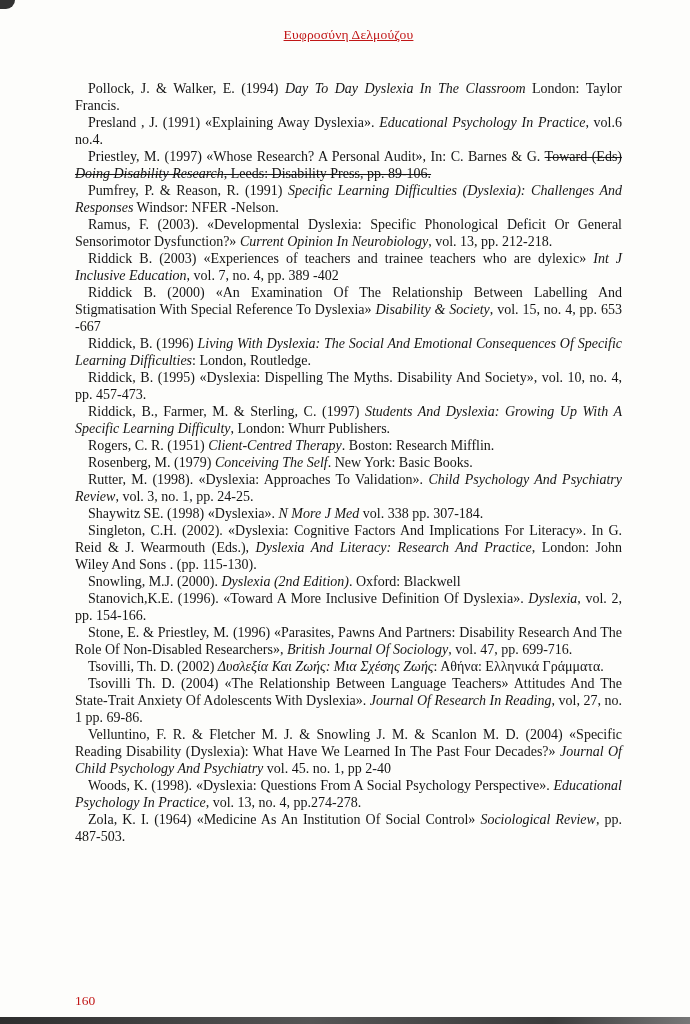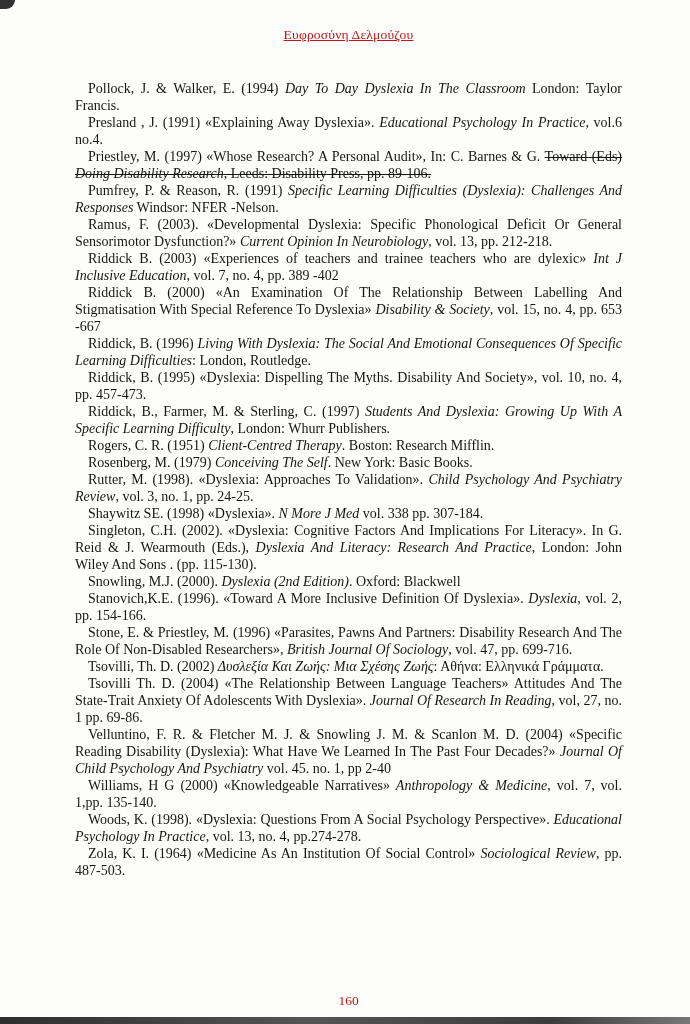--- a/index.html
+++ b/index.html
@@ -47,21 +47,21 @@
     line-height: 17px;
     text-align: justify;
   }
   .ref { margin: 0; text-indent: 13px; }
   .it { font-style: italic; }
   .strike { text-decoration: line-through; text-decoration-thickness: 1px; }
   .footer {
     position: absolute;
     bottom: 15px; left: 75px;
     width: 547px;
-    text-align: center;
+    text-align: left;
   }
   .page-num {
     color: #c11616;
     font-size: 13.5px;
   }
 </style>
 </head>
 <body>
 
 <div class="page">
@@ -86,21 +86,20 @@
       <p class="ref"><span>Rosenberg, M. (1979) </span><span class="it">Conceiving The Self</span><span>. New York: Basic Books.</span></p>
       <p class="ref"><span>Rutter, M. (1998). «Dyslexia: Approaches To Validation». </span><span class="it">Child Psychology And Psychiatry Review</span><span>, vol. 3, no. 1, pp. 24-25.</span></p>
       <p class="ref"><span>Shaywitz SE. (1998) «Dyslexia». </span><span class="it">N More J Med</span><span> vol. 338 pp. 307-184.</span></p>
       <p class="ref"><span>Singleton, C.H. (2002). «Dyslexia: Cognitive Factors And Implications For Literacy». In G. Reid &amp; J. Wearmouth (Eds.), </span><span class="it">Dyslexia And Literacy: Research And Practice</span><span>, London: John Wiley And Sons . (pp. 115-130).</span></p>
       <p class="ref"><span>Snowling, M.J. (2000). </span><span class="it">Dyslexia (2nd Edition)</span><span>. Oxford: Blackwell</span></p>
       <p class="ref"><span>Stanovich,K.E. (1996). «Toward A More Inclusive Definition Of Dyslexia». </span><span class="it">Dyslexia</span><span>, vol. 2, pp. 154-166.</span></p>
       <p class="ref"><span>Stone, E. &amp; Priestley, M. (1996) «Parasites, Pawns And Partners: Disability Research And The Role Of Non-Disabled Researchers», </span><span class="it">British Journal Of Sociology</span><span>, vol. 47, pp. 699-716.</span></p>
       <p class="ref"><span>Tsovilli, Th. D. (2002) </span><span class="it">Δυσλεξία Και Ζωής: Μια Σχέσης Ζωής</span><span>: Αθήνα: Ελληνικά Γράμματα.</span></p>
       <p class="ref"><span>Tsovilli Th. D. (2004) «The Relationship Between Language Teachers» Attitudes And The State-Trait Anxiety Of Adolescents With Dyslexia». </span><span class="it">Journal Of Research In Reading</span><span>, vol, 27, no. 1 pp. 69-86.</span></p>
       <p class="ref"><span>Velluntino, F. R. &amp; Fletcher M. J. &amp; Snowling J. M. &amp; Scanlon M. D. (2004) «Specific Reading Disability (Dyslexia): What Have We Learned In The Past Four Decades?» </span><span class="it">Journal Of Child Psychology And Psychiatry</span><span> vol. 45. no. 1, pp 2-40</span></p>
-      <p class="ref"><span>Williams, H G (2000) «Knowledgeable Narratives» </span><span class="it">Anthropology &amp; Medicine</span><span>, vol. 7, vol. 1,pp. 135-140.</span></p>
       <p class="ref"><span>Woods, K. (1998). «Dyslexia: Questions From A Social Psychology Perspective». </span><span class="it">Educational Psychology In Practice</span><span>, vol. 13, no. 4, pp.274-278.</span></p>
       <p class="ref"><span>Zola, K. I. (1964) «Medicine As An Institution Of Social Control» </span><span class="it">Sociological Review</span><span>, pp. 487-503.</span></p>
     </div>
 
   <div class="footer">
     <span class="page-num">160</span>
   </div>
 
   <div class="scan-bottom"></div>
 </div>

